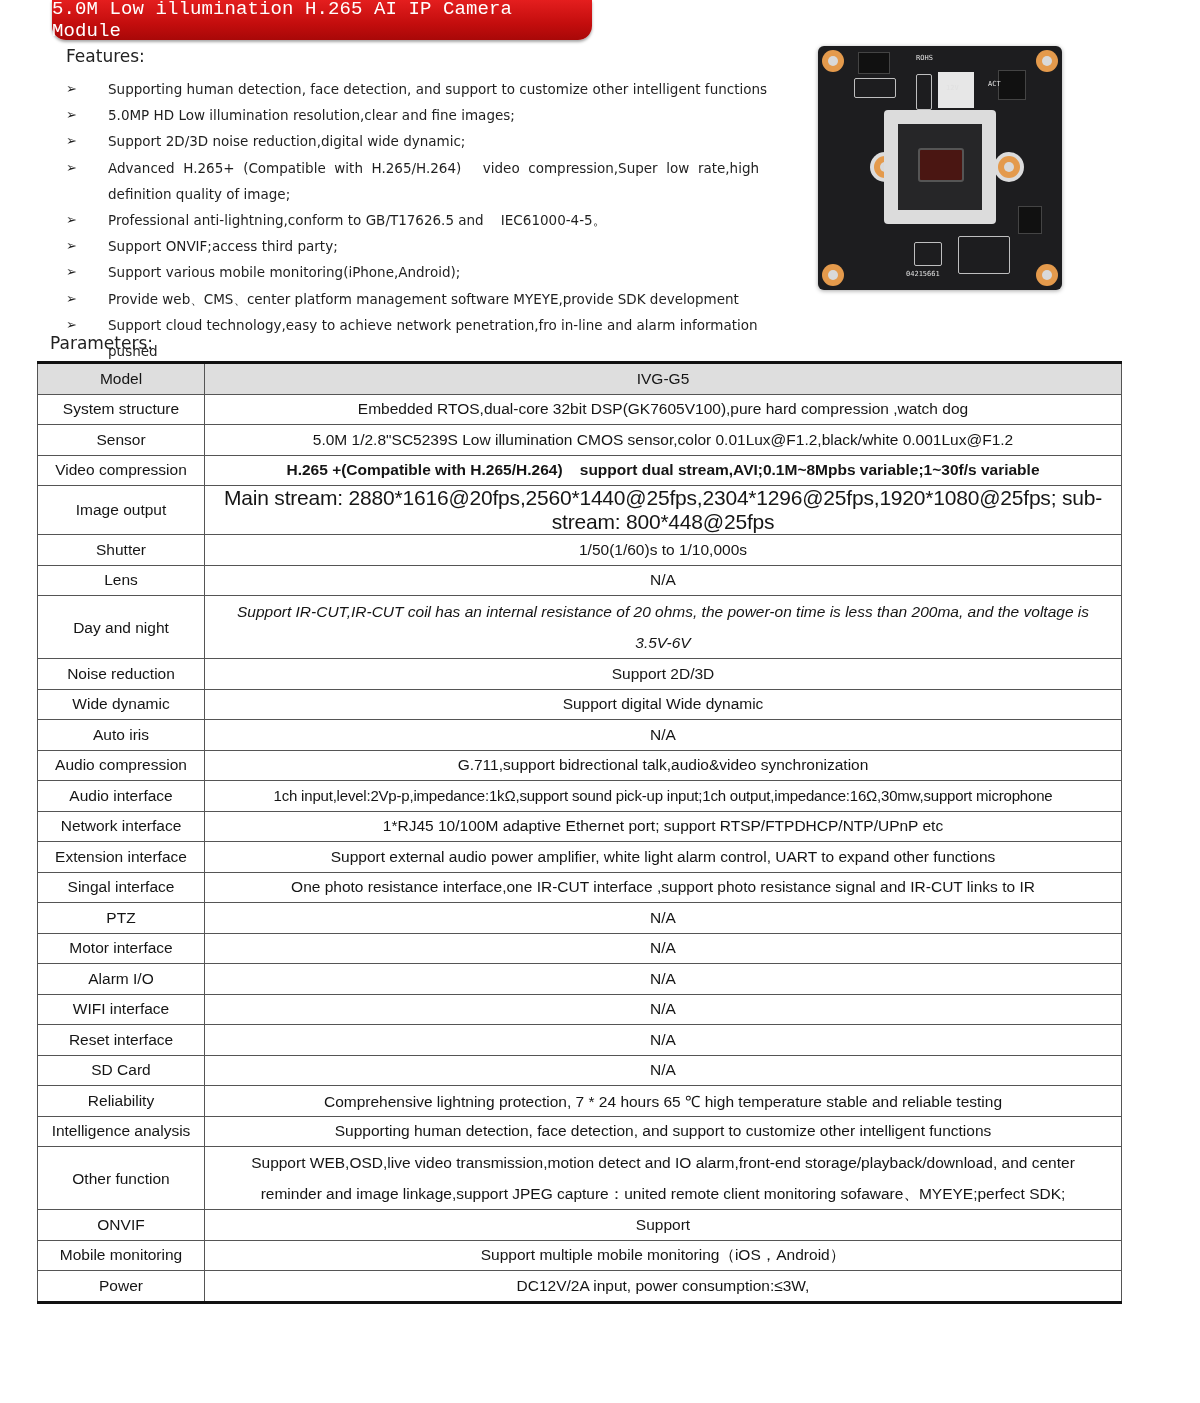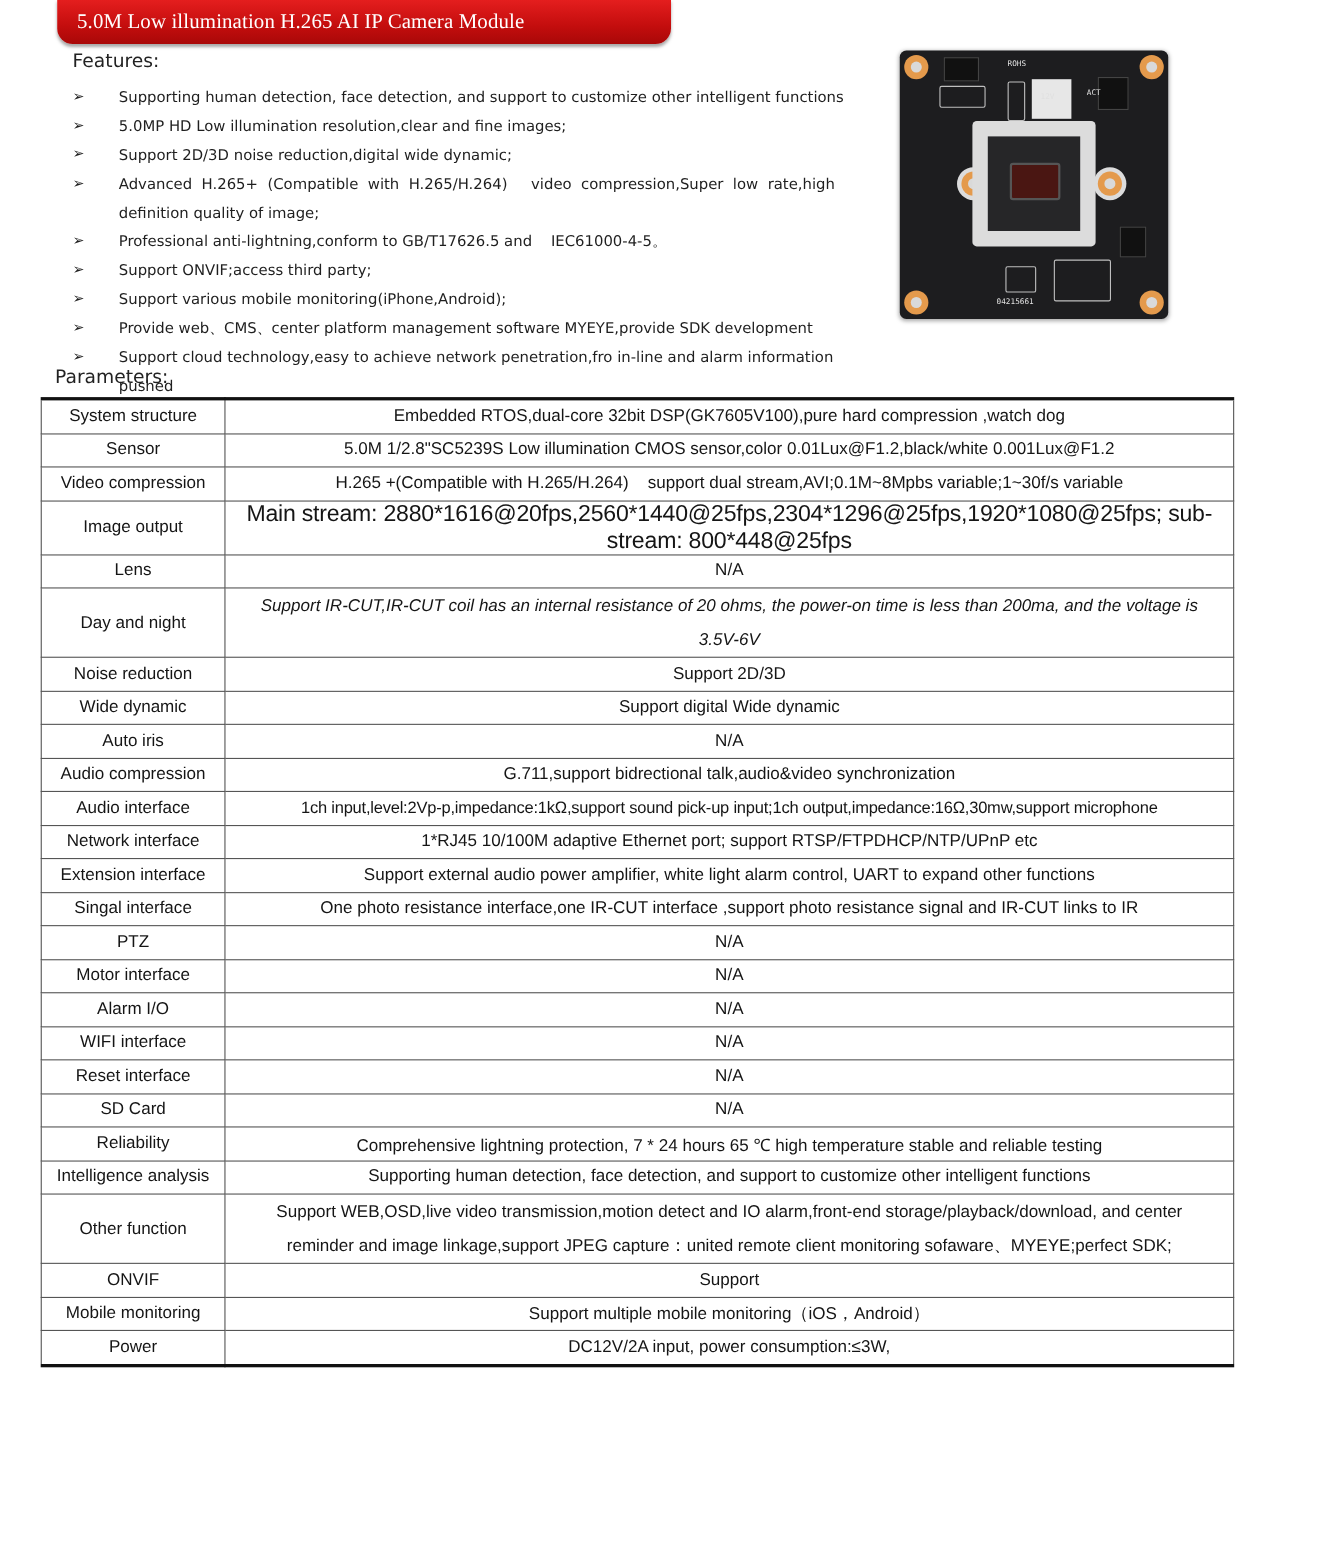--- a/index.html
+++ b/index.html
@@ -1,22 +1,22 @@
 <!DOCTYPE html>
 <html><head>
 <meta charset="utf-8">
 <style>
   html, body { margin: 0; padding: 0; background: #ffffff; }
   body { width: 1200px; height: 1403px; position: relative; overflow: hidden;
          font-family: "Liberation Sans", sans-serif; color: #1a1a1a; }
   .banner { position: absolute; left: 52px; top: 0; width: 540px; height: 40px;
             background: linear-gradient(180deg, #e41e1e 0%, #c30d0d 60%, #a80808 100%);
             border-radius: 0 0 14px 14px; box-shadow: 0 2px 3px rgba(0,0,0,0.35);
-            color: #fff; font-family: Liberation Serif, serif; font-size: 19px;
-            display: flex; align-items: center; letter-spacing: 0.1px; padding-left: 18px; }
+            color: #fff; font-family: Liberation Mono, monospace; font-size: 19px;
+            display: flex; align-items: center; letter-spacing: 0.1px; }
   .features-title { position: absolute; left: 66px; top: 46px; font-family: "DejaVu Sans", sans-serif;
                     font-size: 17px; color: #222; }
   .features { position: absolute; left: 66px; top: 76px; width: 740px; margin: 0; padding: 0; list-style: none; }
   .features li { display: flex; font-family: "DejaVu Sans", sans-serif; font-size: 13.5px; line-height: 26.2px; color: #1f1f1f; }
   .features .bullet { width: 42px; flex: none; font-size: 13px; }
   .features .txt { flex: 1; }
   .params-title { position: absolute; left: 50px; top: 333px; font-family: "DejaVu Sans", sans-serif; font-size: 17px; color: #222; }
 
   .pcb { position: absolute; left: 818px; top: 46px; width: 244px; height: 244px; background: #1d1d1f;
          border-radius: 6px; box-shadow: 0 1px 4px rgba(0,0,0,0.35); }
@@ -116,35 +116,43 @@
   <div class="ic" style="left:200px;top:160px;width:22px;height:26px;"></div>
   <div class="trace" style="left:96px;top:196px;width:26px;height:22px;"></div>
   <div class="silk" style="left:88px;top:224px;">04215661</div>
   <div class="trace" style="left:140px;top:190px;width:50px;height:36px;"></div>
 </div>
 
 <div class="params-title">Parameters:</div>
 
 <table class="params">
   <tbody>
+    <tr class="head">
+        <td class="label">Model</td>
+        <td>IVG-G5</td>
+      </tr>
     <tr>
         <td class="label">System structure</td>
         <td>Embedded RTOS,dual-core 32bit DSP(GK7605V100),pure hard compression ,watch dog</td>
       </tr>
     <tr>
         <td class="label">Sensor</td>
         <td>5.0M 1/2.8"SC5239S Low illumination CMOS sensor,color 0.01Lux@F1.2,black/white 0.001Lux@F1.2</td>
       </tr>
     <tr>
         <td class="label">Video compression</td>
-        <td style="white-space:pre;">H.265 +(Compatible with H.265/H.264)    support dual stream,AVI;0.1M~8Mpbs variable;1~30f/s variable</td>
+        <td style="white-space:pre;font-weight:bold;">H.265 +(Compatible with H.265/H.264)    support dual stream,AVI;0.1M~8Mpbs variable;1~30f/s variable</td>
       </tr>
     <tr>
         <td class="label">Image output</td>
         <td style="font-size:21px;letter-spacing:-0.2px;">Main stream: 2880*1616@20fps,2560*1440@25fps,2304*1296@25fps,1920*1080@25fps; sub-stream: 800*448@25fps</td>
+      </tr>
+    <tr>
+        <td class="label">Shutter</td>
+        <td>1/50(1/60)s to 1/10,000s</td>
       </tr>
     <tr>
         <td class="label">Lens</td>
         <td>N/A</td>
       </tr>
     <tr class="tall">
         <td class="label">Day and night</td>
         <td style="padding:0 12px;font-style:italic;">Support IR-CUT,IR-CUT coil has an internal resistance of 20 ohms, the power-on time is less than 200ma, and the voltage is 3.5V-6V</td>
       </tr>
     <tr>

